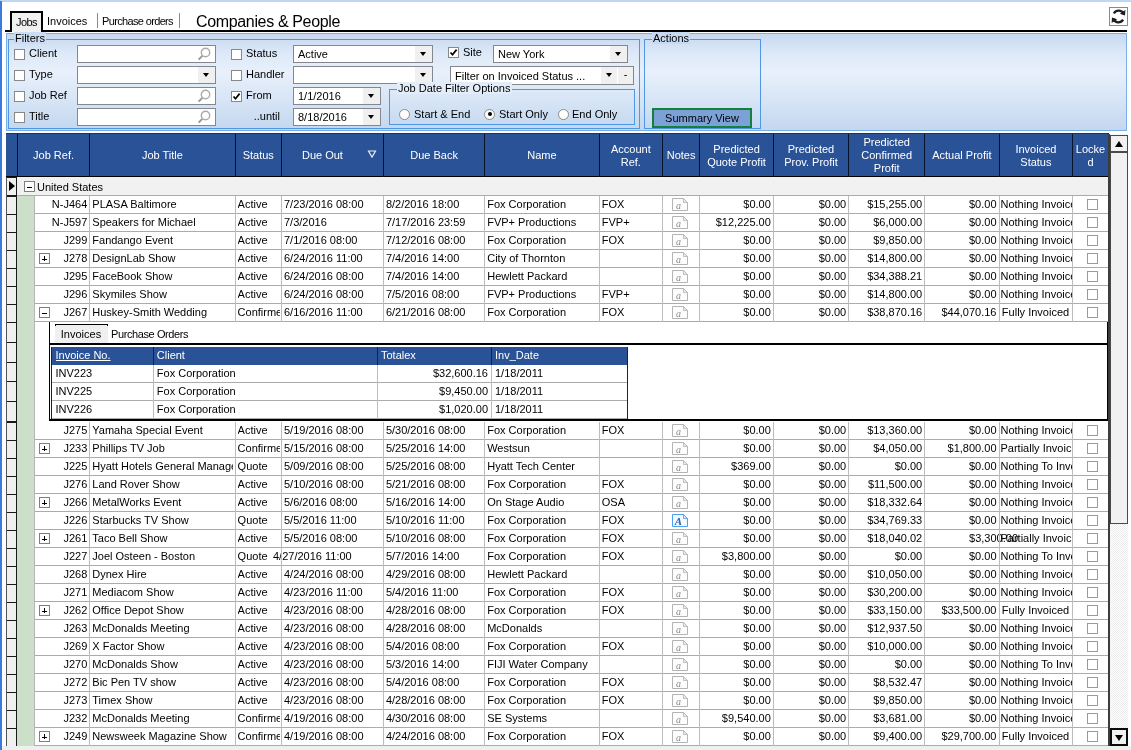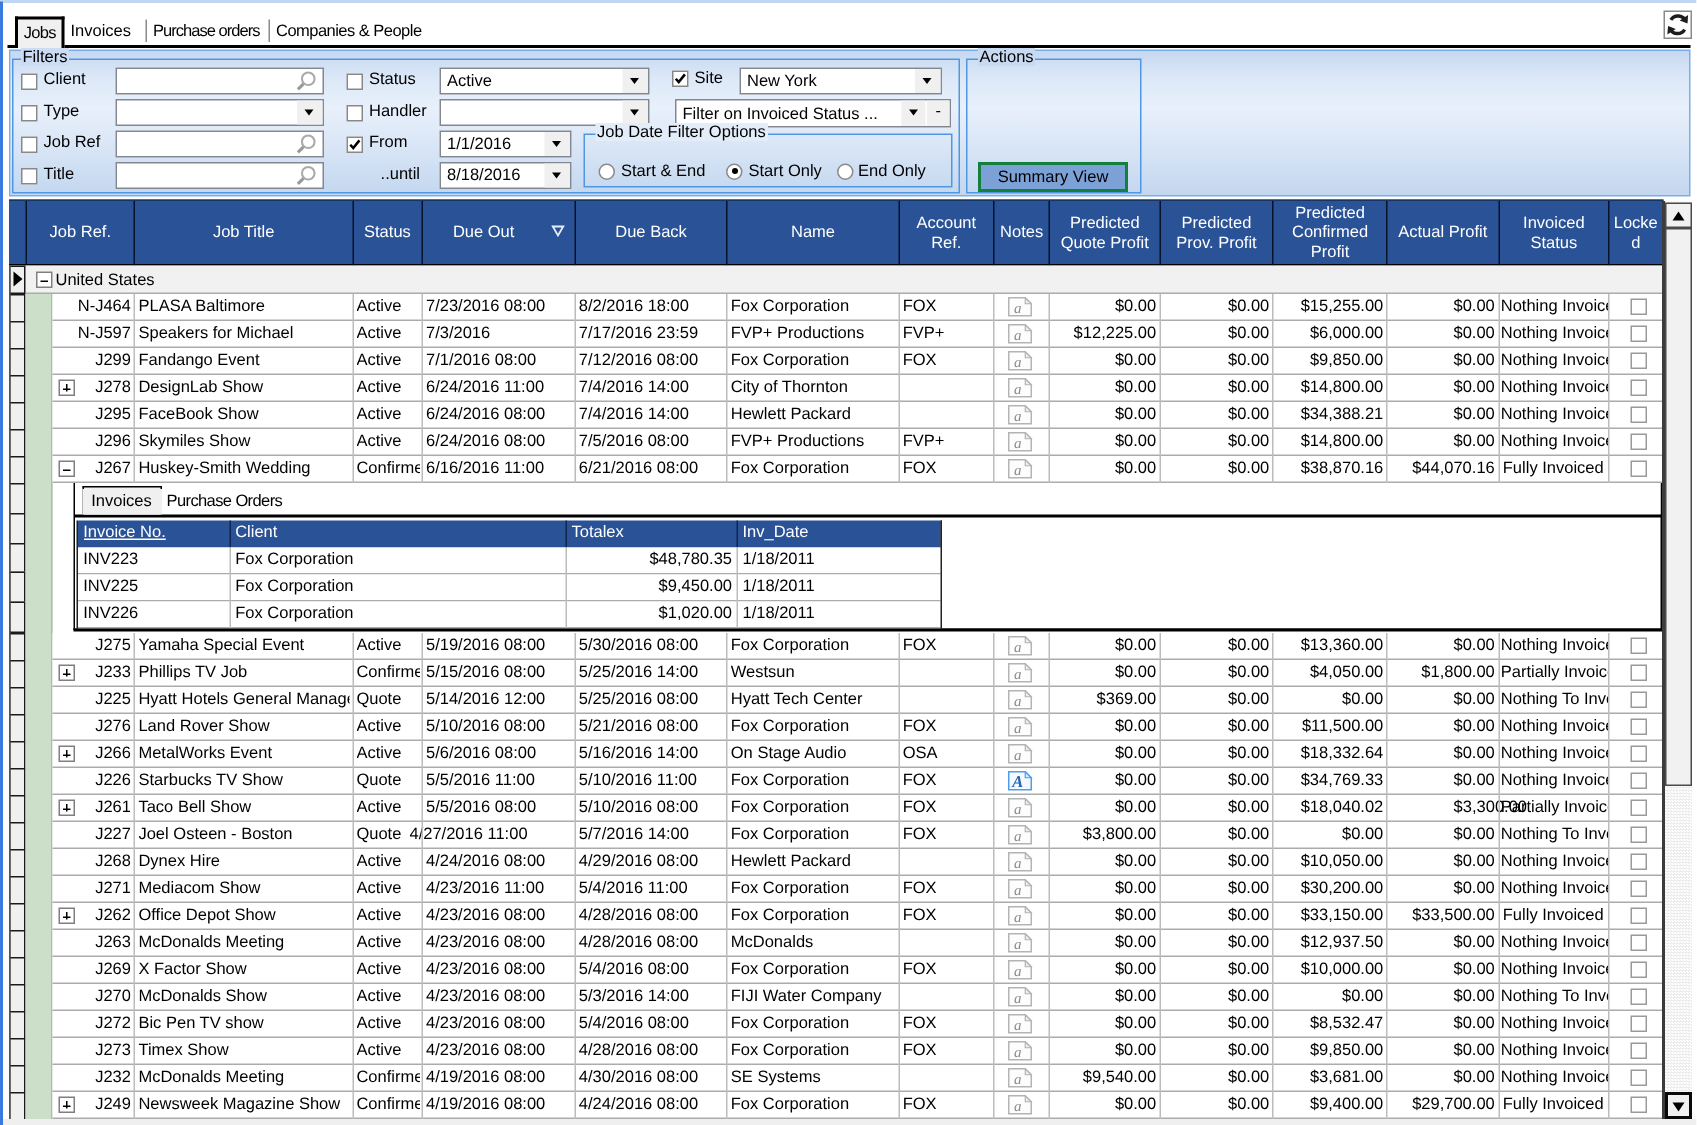--- a/index.html
+++ b/index.html
@@ -38,21 +38,21 @@
 
 <div class="abs" style="left:0;top:0;width:1131px;height:2px;background:#bfd7f2;"></div>
 <div class="abs" style="left:0;top:1px;width:2px;height:749px;background:#3a7ade;"></div>
 <div class="abs" style="left:2px;top:2px;width:1129px;height:28px;background:#fff;"></div>
 <div class="abs" style="left:5px;top:30px;width:1122px;height:2px;background:#000;"></div>
 <div class="abs" style="left:10px;top:11px;width:33px;height:21px;background:#f0f0f0;border:2px solid #000;border-bottom:none;text-align:center;font-size:11px;letter-spacing:-0.5px;line-height:19px;">Jobs</div>
 <div class="abs" style="left:47px;top:15px;font-size:11px;line-height:13px;">Invoices</div>
 <div class="abs" style="left:97px;top:13px;width:1px;height:15px;background:#8a8a8a;"></div>
 <div class="abs" style="left:102px;top:15px;font-size:11px;letter-spacing:-0.65px;line-height:13px;">Purchase orders</div>
 <div class="abs" style="left:179px;top:13px;width:1px;height:15px;background:#8a8a8a;"></div>
-<div class="abs" style="left:184px;top:15px;font-size:11px;letter-spacing:-0.35px;line-height:13px;">Companies &amp; People</div>
+<div class="abs" style="left:196px;top:15px;font-size:16px;letter-spacing:-0.35px;line-height:13px;">Companies &amp; People</div>
 <div class="abs" style="left:1109px;top:7px;width:19px;height:19px;border:1px solid #8a8a8a;background:#fff;">
 <svg width="17" height="17" viewBox="0 0 17 17">
 <path d="M 13.9 6.3 A 5.6 5.6 0 0 0 3.9 5.3" fill="none" stroke="#1d1d1d" stroke-width="2.3"></path>
 <path d="M 3.1 10.7 A 5.6 5.6 0 0 0 13.1 11.7" fill="none" stroke="#1d1d1d" stroke-width="2.3"></path>
 <path d="M 15.4 2.0 L 15.0 7.6 L 9.8 5.7 Z" fill="#1d1d1d"></path>
 <path d="M 1.6 15.0 L 2.0 9.4 L 7.2 11.3 Z" fill="#1d1d1d"></path>
 </svg></div>
 <div class="abs" style="left:6px;top:33px;width:1121px;height:98px;border:1px solid #7aaee8;background:linear-gradient(180deg,#c6d8f0 0%,#dde9f8 20%,#e8f0fb 40%,#d8e5f6 68%,#c3d7ef 100%);"></div>
 <div class="gbox" style="left:8px;top:39px;width:632px;height:90px;"></div>
 <div class="glabel" style="left:12px;top:32px;background:transparent;"><span style="background:#ccdcf3;padding:0 1px;">Filters</span></div>
@@ -383,21 +383,21 @@
 <div class="cell r" style="left:700px;top:440px;width:70.8px;">$0.00</div>
 <div class="cell r" style="left:774px;top:440px;width:72.2px;">$0.00</div>
 <div class="cell r" style="left:850px;top:440px;width:72.2px;">$4,050.00</div>
 <div class="cell r" style="left:926px;top:440px;width:70.5px;">$1,800.00</div>
 <div class="cell" style="left:1000.5px;top:440px;width:71px;">Partially Invoiced</div>
 <div class="lockcb" style="left:1086.5px;top:443px;"></div>
 <div class="abs" style="left:34.5px;top:458px;width:1073.5px;height:18px;background:#fff;border-bottom:1px solid #ababab;"></div>
 <div class="cell r" style="left:34.5px;top:458px;width:52.8px;">J225</div>
 <div class="cell" style="left:92.3px;top:458px;width:141px;">Hyatt Hotels General Manager</div>
 <div class="cell" style="left:237.6px;top:458px;width:42px;">Quote</div>
-<div class="cell" style="left:284px;top:458px;width:97px;">5/14/2016 12:00</div>
+<div class="cell" style="left:284px;top:458px;width:97px;">5/09/2016 08:00</div>
 <div class="cell" style="left:385.9px;top:458px;width:97px;">5/25/2016 08:00</div>
 <div class="cell" style="left:487.2px;top:458px;width:110px;">Hyatt Tech Center</div>
 <div class="cell" style="left:601.8px;top:458px;width:59px;"></div>
 <div class="note" style="left:672px;top:460px;"><svg width="17" height="14" viewBox="0 0 17 14">
       <path d="M0.5 0.5 H11.5 L15.5 4.5 V12.5 H0.5 Z" fill="#fdfdfd" stroke="#b4b4b4"></path>
       <path d="M11.5 0.5 V4.5 H15.5 Z" fill="#ececec" stroke="#b4b4b4" stroke-width="0.8"></path>
       <text x="6.5" y="10.5" font-size="10" font-style="italic" fill="#8a8a8a" text-anchor="middle" font-family="Liberation Serif">a</text>
     </svg></div>
 <div class="cell r" style="left:700px;top:458px;width:70.8px;">$369.00</div>
 <div class="cell r" style="left:774px;top:458px;width:72.2px;">$0.00</div>
@@ -745,21 +745,21 @@
 <div class="abs" style="left:152.8px;top:347px;width:1px;height:18px;background:#10244d;"></div>
 <div class="abs" style="left:156.8px;top:347px;width:219.2px;height:18px;color:#fff;line-height:17px;overflow:hidden;">Client</div>
 <div class="abs" style="left:377px;top:347px;width:1px;height:18px;background:#10244d;"></div>
 <div class="abs" style="left:381px;top:347px;width:109px;height:18px;color:#fff;line-height:17px;overflow:hidden;">Totalex</div>
 <div class="abs" style="left:491px;top:347px;width:1px;height:18px;background:#10244d;"></div>
 <div class="abs" style="left:495px;top:347px;width:131px;height:18px;color:#fff;line-height:17px;overflow:hidden;">Inv_Date</div>
 <div class="abs" style="left:627px;top:347px;width:1px;height:18px;background:#10244d;"></div>
 <div class="abs" style="left:51.5px;top:365px;width:575.5px;height:18px;background:#fff;border-bottom:1px solid #ababab;"></div>
 <div class="cell" style="left:55.5px;top:365px;width:95px;">INV223</div>
 <div class="cell" style="left:156.8px;top:365px;width:218px;">Fox Corporation</div>
-<div class="cell r" style="left:378px;top:365px;width:110px;">$48,780.35</div>
+<div class="cell r" style="left:378px;top:365px;width:110px;">$32,600.16</div>
 <div class="cell" style="left:495px;top:365px;width:130px;">1/18/2011</div>
 <div class="abs" style="left:51.5px;top:383px;width:575.5px;height:18px;background:#fff;border-bottom:1px solid #ababab;"></div>
 <div class="cell" style="left:55.5px;top:383px;width:95px;">INV225</div>
 <div class="cell" style="left:156.8px;top:383px;width:218px;">Fox Corporation</div>
 <div class="cell r" style="left:378px;top:383px;width:110px;">$9,450.00</div>
 <div class="cell" style="left:495px;top:383px;width:130px;">1/18/2011</div>
 <div class="abs" style="left:51.5px;top:401px;width:575.5px;height:18px;background:#fff;border-bottom:1px solid #ababab;"></div>
 <div class="cell" style="left:55.5px;top:401px;width:95px;">INV226</div>
 <div class="cell" style="left:156.8px;top:401px;width:218px;">Fox Corporation</div>
 <div class="cell r" style="left:378px;top:401px;width:110px;">$1,020.00</div>

